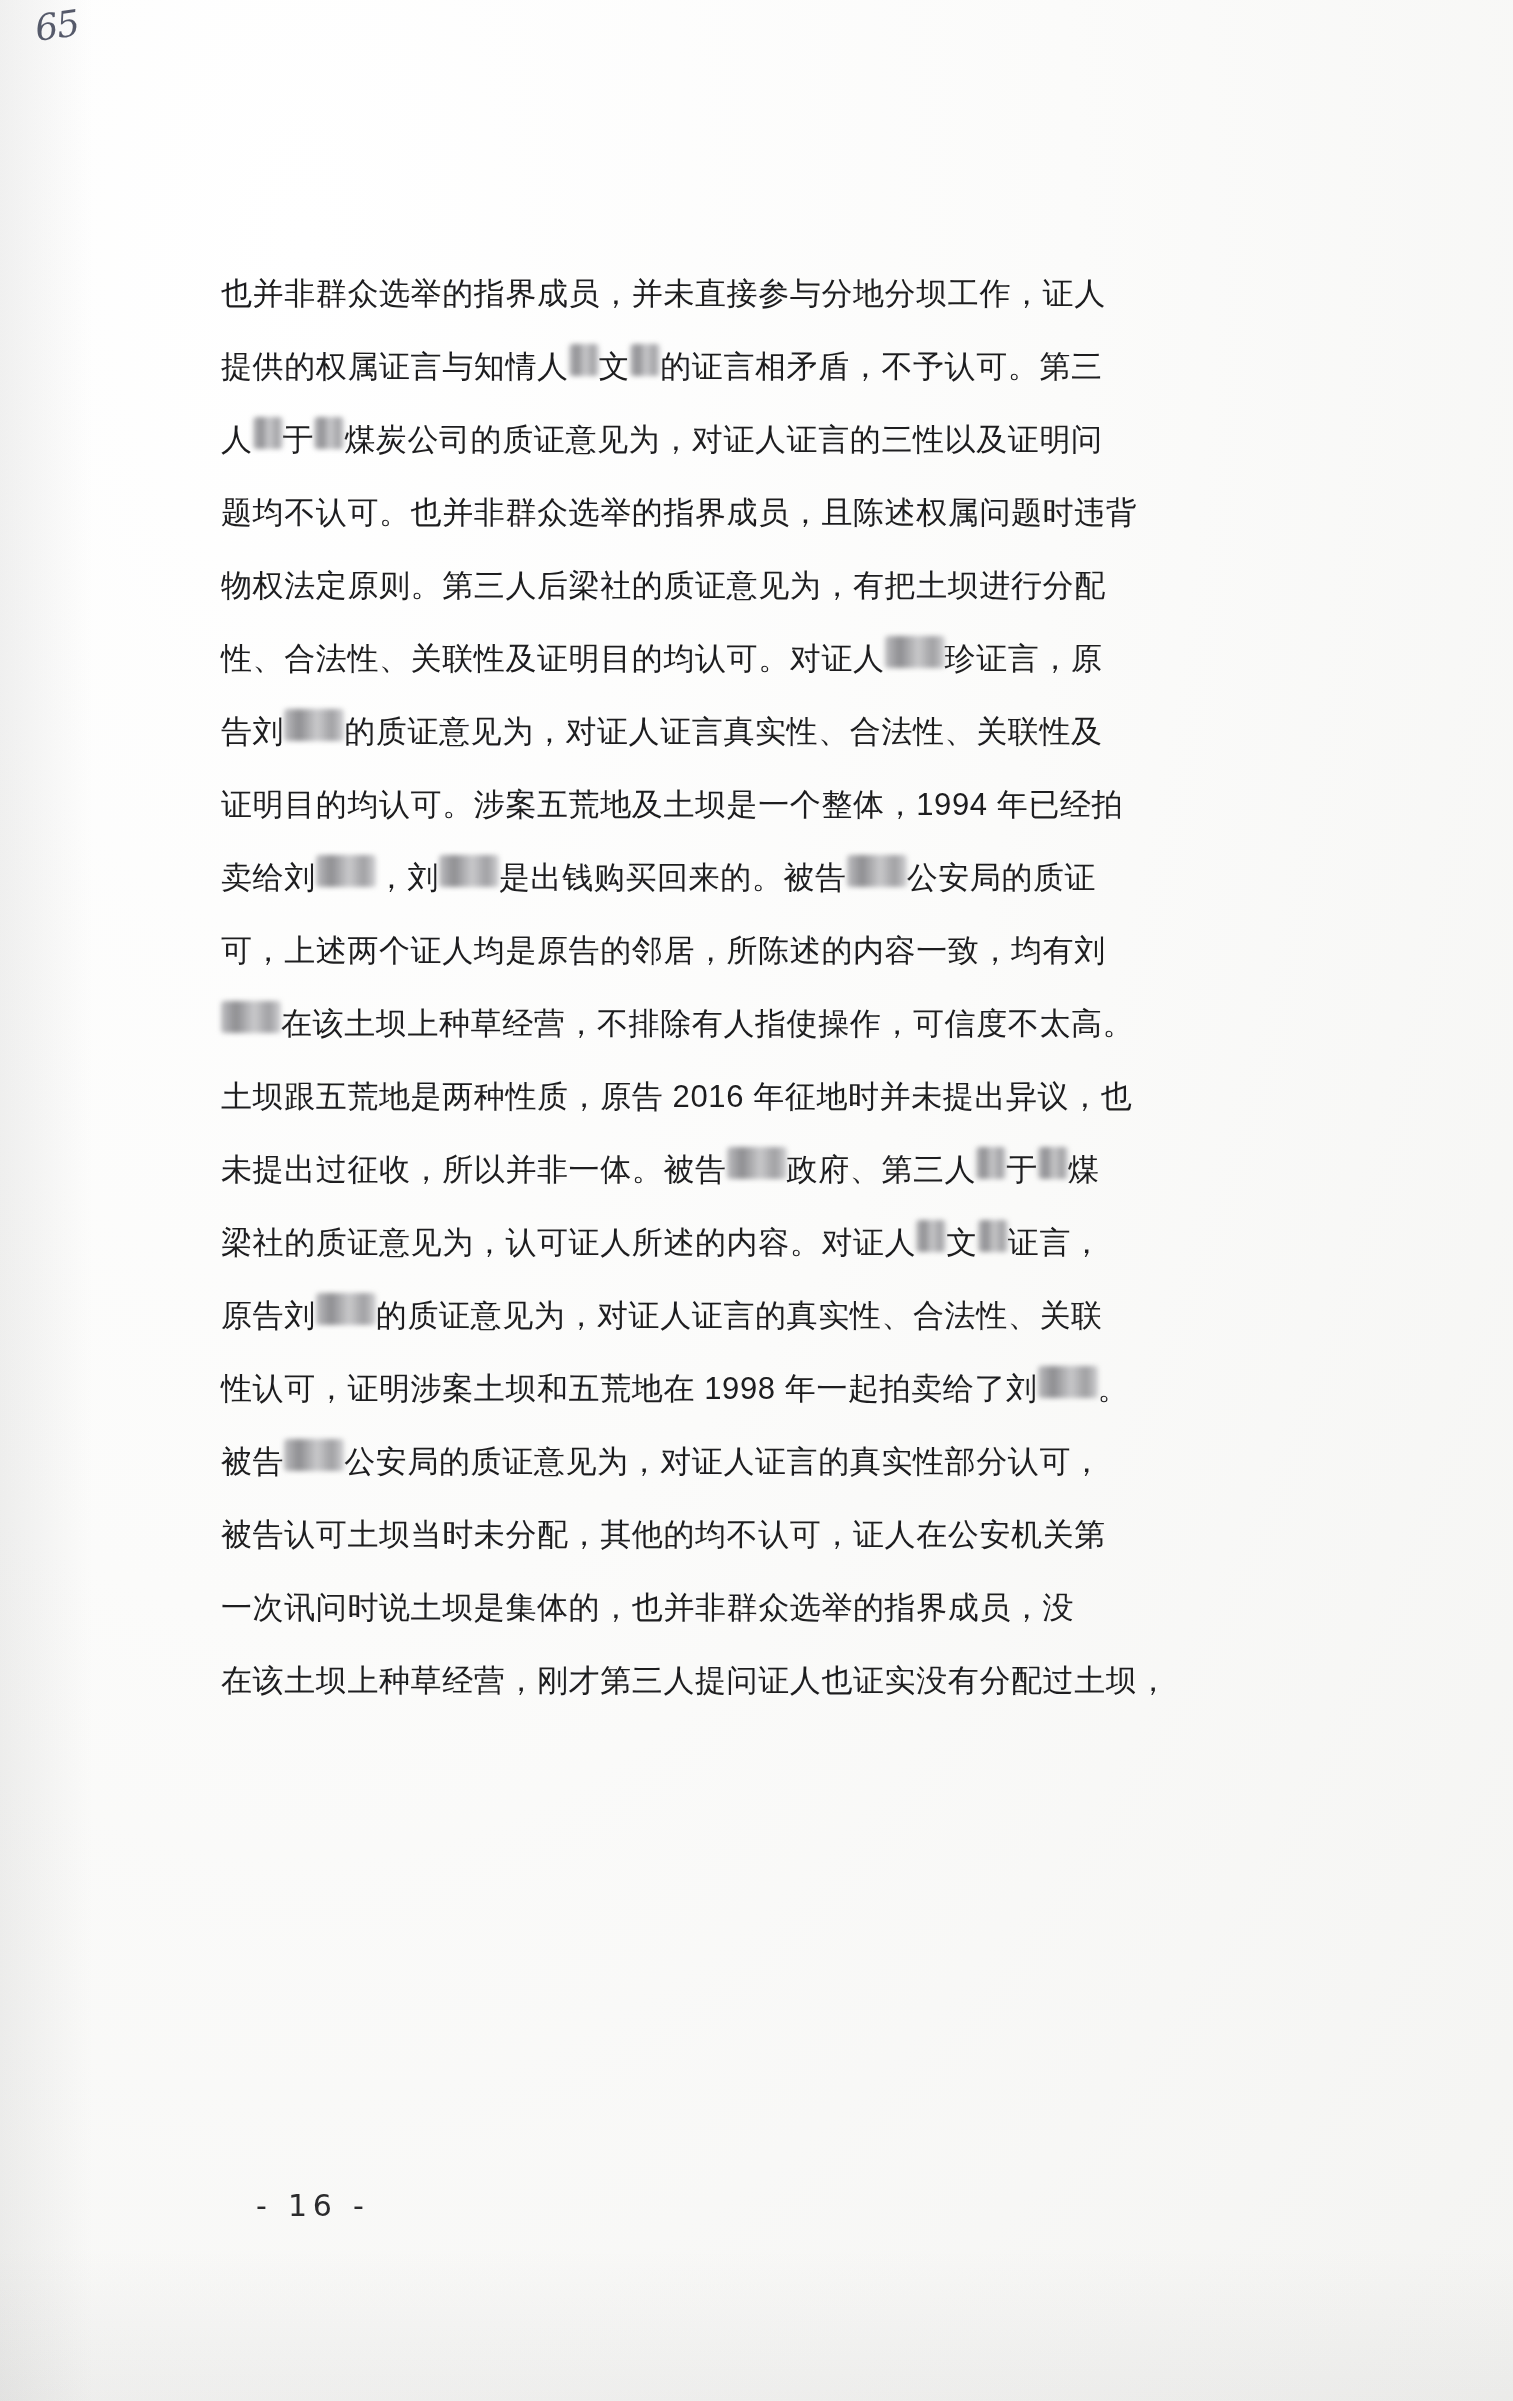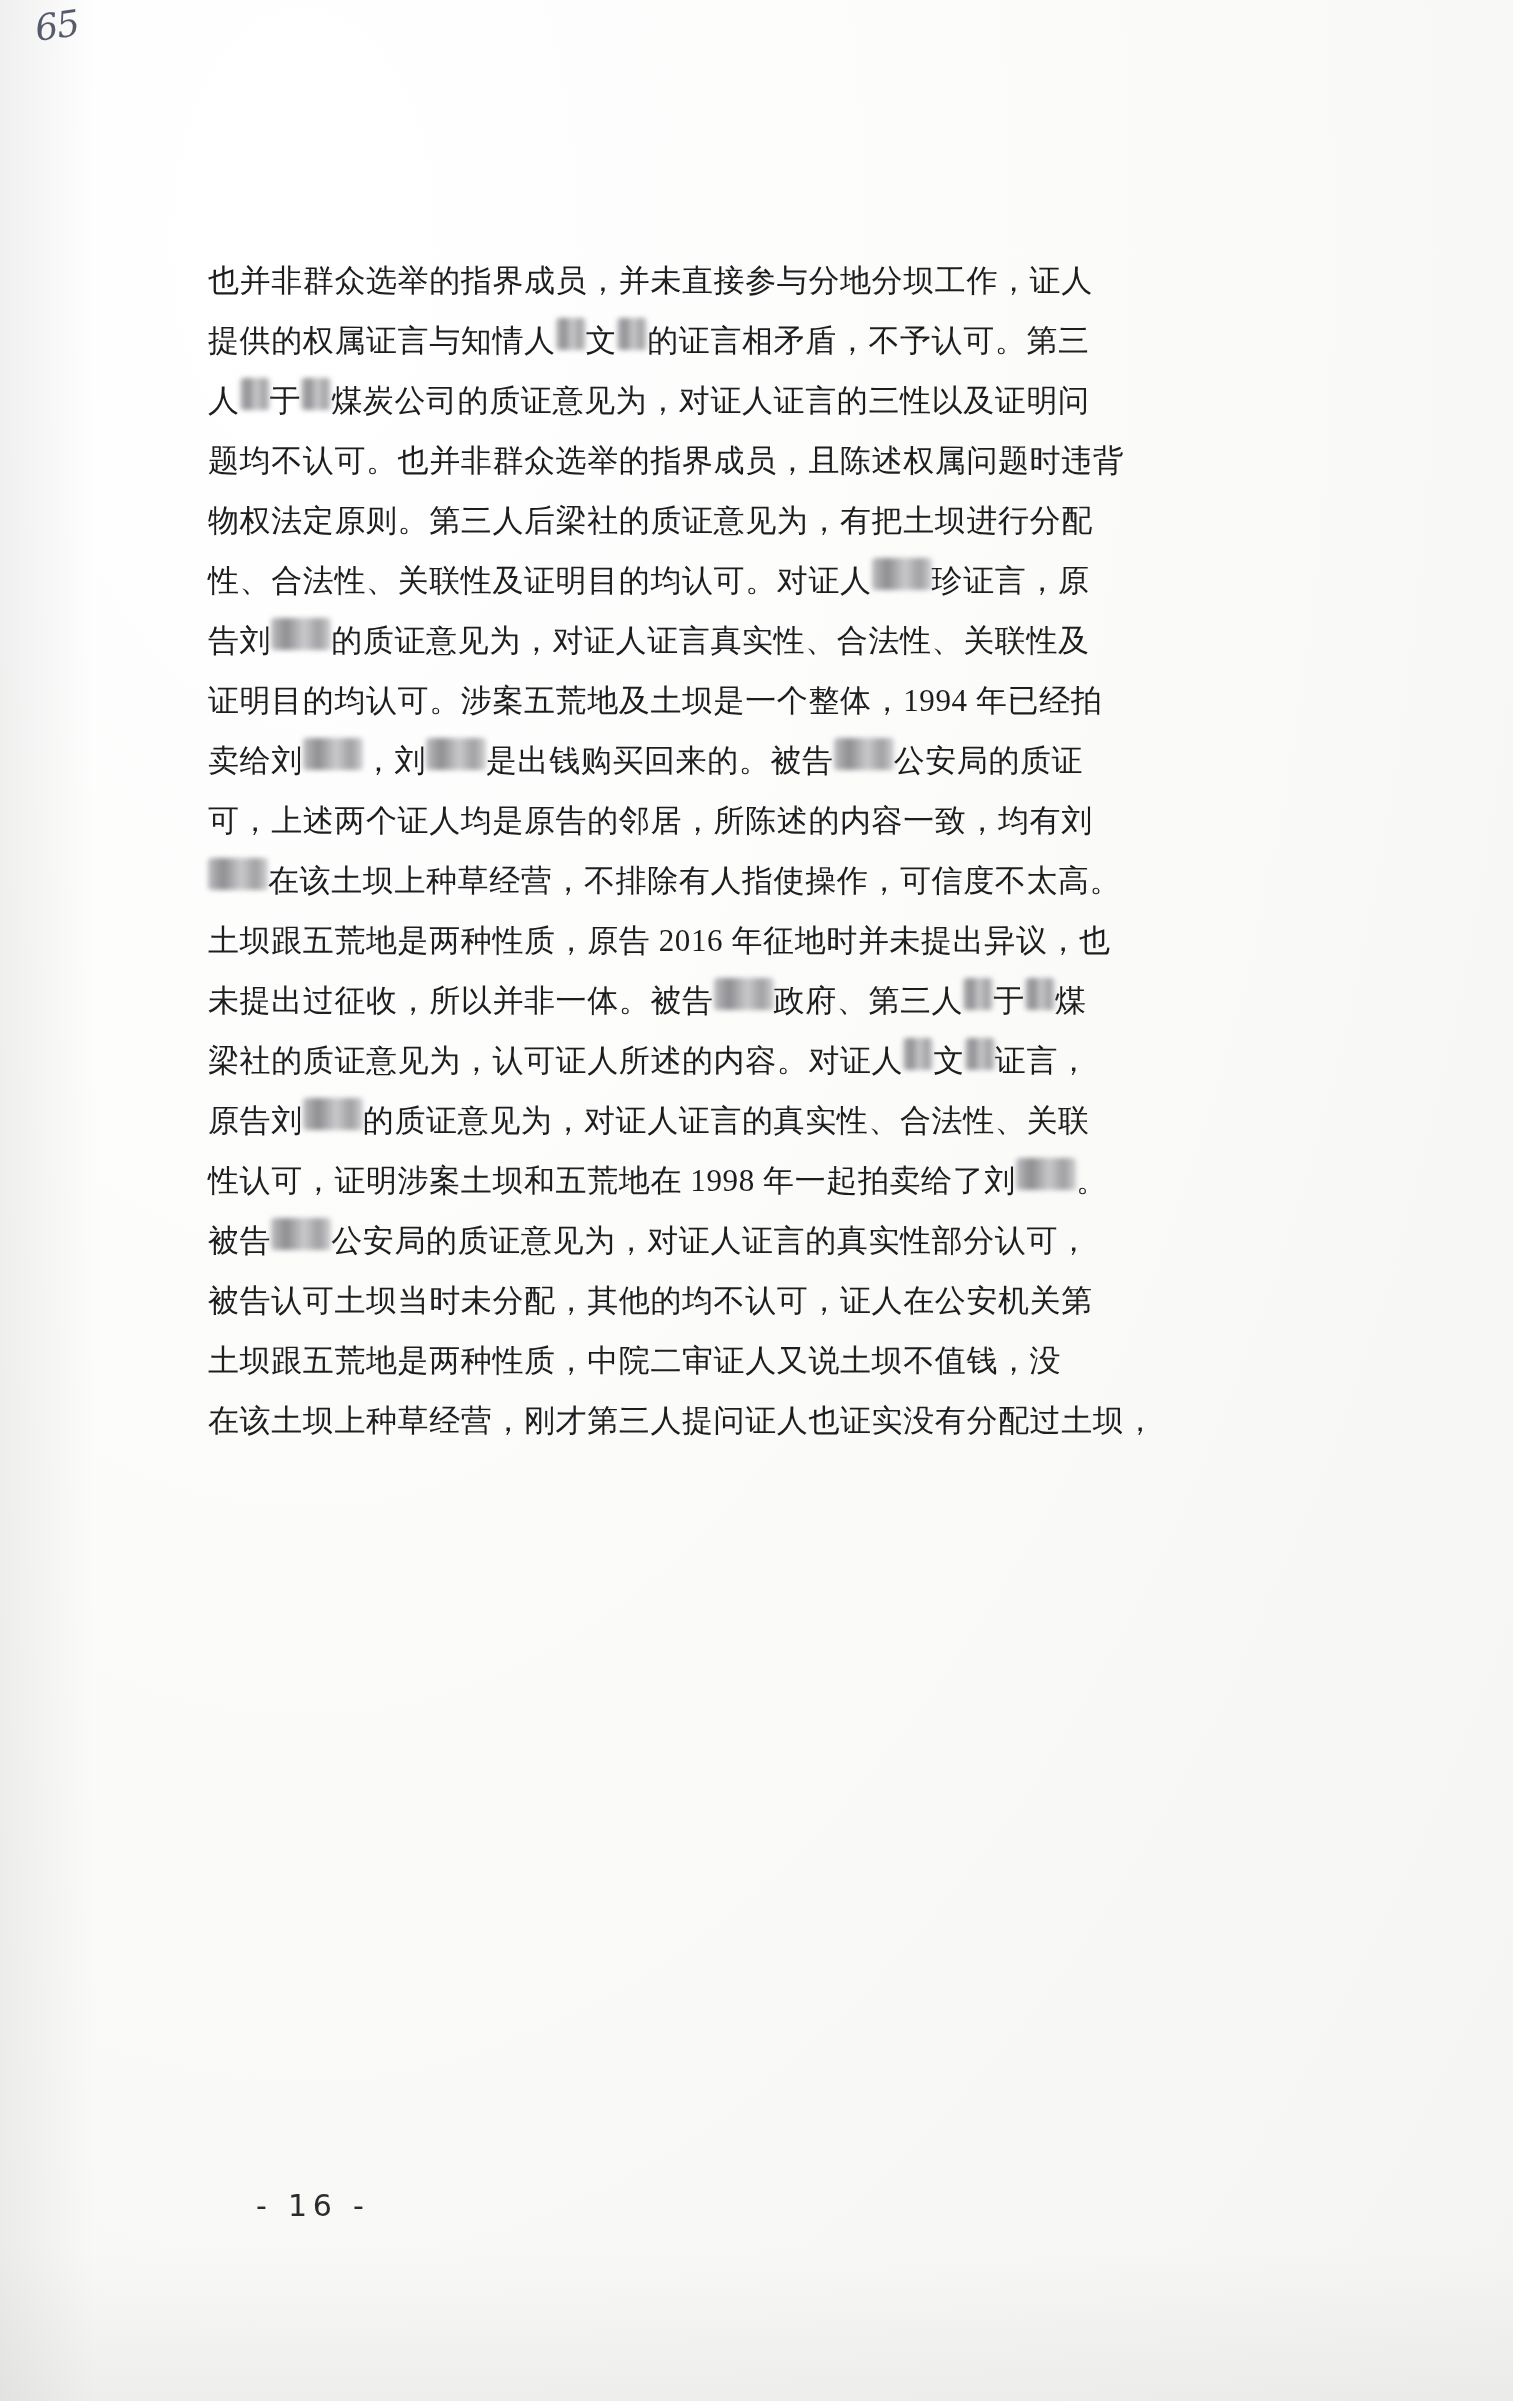--- a/index.html
+++ b/index.html
@@ -52,27 +52,27 @@
   }
 
   
   .doc-body {
     position: absolute;
     left: 204px;
     top: 249px;
     width: 1118px;
   }
   .doc-line {
-    font-family: Liberation Serif, serif;
+    font-family: Liberation Sans, sans-serif;
     font-size: 31px;
     line-height: 56px;
     color: #1d1d1f;
     letter-spacing: 0.6px;
     white-space: nowrap;
-    margin: 4px;
+    margin: 17px;
     filter: blur(0.1px);
   }
   
   .redact {
     display: inline-block;
     color: transparent;
     background: linear-gradient(90deg,
         rgba(140,140,145,0.55) 0%,
         rgba(95,95,100,0.70) 25%,
         rgba(150,150,155,0.50) 55%,
@@ -119,19 +119,19 @@
     <p class="doc-line">卖给刘<span class="redact w2">&nbsp;</span>，刘<span class="redact w2">&nbsp;</span>是出钱购买回来的。被告<span class="redact w2">&nbsp;</span>公安局的质证</p>
     <p class="doc-line">可，上述两个证人均是原告的邻居，所陈述的内容一致，均有刘</p>
     <p class="doc-line"><span class="redact w2">&nbsp;</span>在该土坝上种草经营，不排除有人指使操作，可信度不太高。</p>
     <p class="doc-line">土坝跟五荒地是两种性质，原告 2016 年征地时并未提出异议，也</p>
     <p class="doc-line">未提出过征收，所以并非一体。被告<span class="redact w2">&nbsp;</span>政府、第三人<span class="redact w1">&nbsp;</span>于<span class="redact w1">&nbsp;</span>煤</p>
     <p class="doc-line">梁社的质证意见为，认可证人所述的内容。对证人<span class="redact w1">&nbsp;</span>文<span class="redact w1">&nbsp;</span>证言，</p>
     <p class="doc-line">原告刘<span class="redact w2">&nbsp;</span>的质证意见为，对证人证言的真实性、合法性、关联</p>
     <p class="doc-line">性认可，证明涉案土坝和五荒地在 1998 年一起拍卖给了刘<span class="redact w2">&nbsp;</span>。</p>
     <p class="doc-line">被告<span class="redact w2">&nbsp;</span>公安局的质证意见为，对证人证言的真实性部分认可，</p>
     <p class="doc-line">被告认可土坝当时未分配，其他的均不认可，证人在公安机关第</p>
-    <p class="doc-line">土坝跟五荒地是两种性质，中院二审证人又说土坝不值钱，没</p>
+    <p class="doc-line">一次讯问时说土坝是集体的，也并非群众选举的指界成员，没</p>
     <p class="doc-line">在该土坝上种草经营，刚才第三人提问证人也证实没有分配过土坝，</p>
   </div>
 
   <div class="page-footer">- 16 -</div>
 </div>
 
 
 </body></html>

